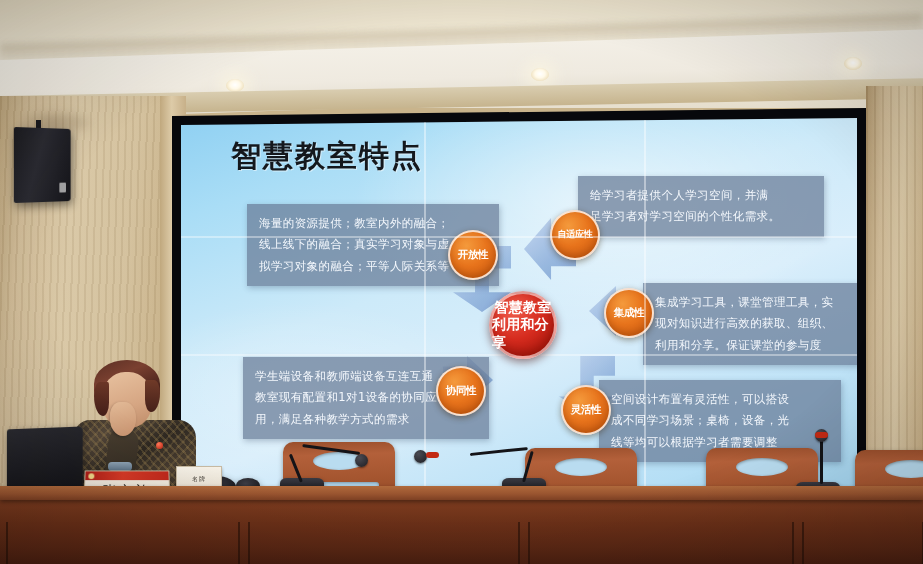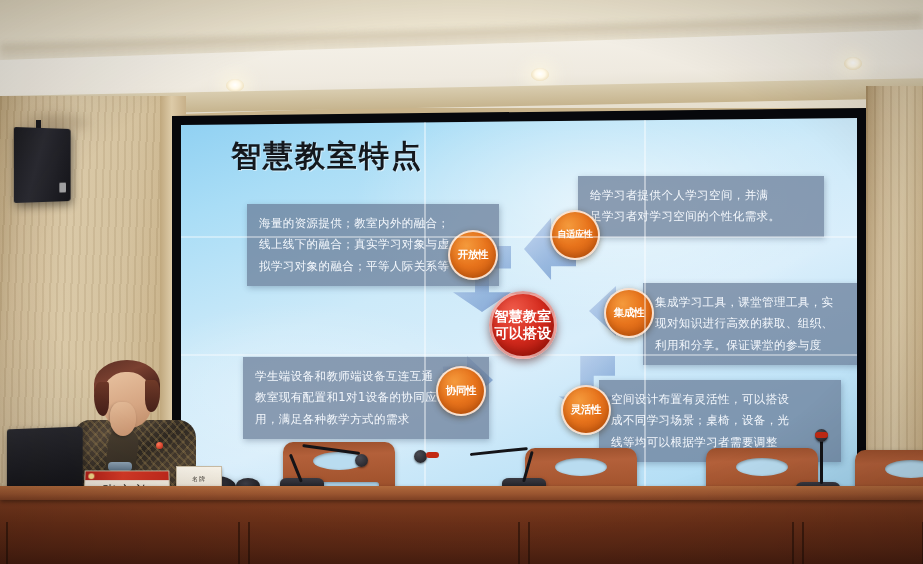--- a/index.html
+++ b/index.html
@@ -218,21 +218,21 @@
     </div>
 
     <div class="seam-v" style="left:243px;"></div>
     <div class="seam-v" style="left:463px;"></div>
     <div class="seam-h" style="top:118px;"></div>
     <div class="seam-h" style="top:236px;"></div>
   </div>
 
   <div class="center-badge">
     <span>智慧教室</span>
-    <span>可以搭设</span>
+    <span>利用和分享</span>
   </div>
 
   <div class="chair" style="left:283px;top:442px;">
     <div class="chair-back"></div>
     <div class="chair-hole"></div>
     <div class="chair-slot"></div>
     <div class="chair-leg" style="left:6px;"></div>
     <div class="chair-leg" style="left:97px;"></div>
   </div>
   <div class="chair" style="left:525px;top:448px;">

